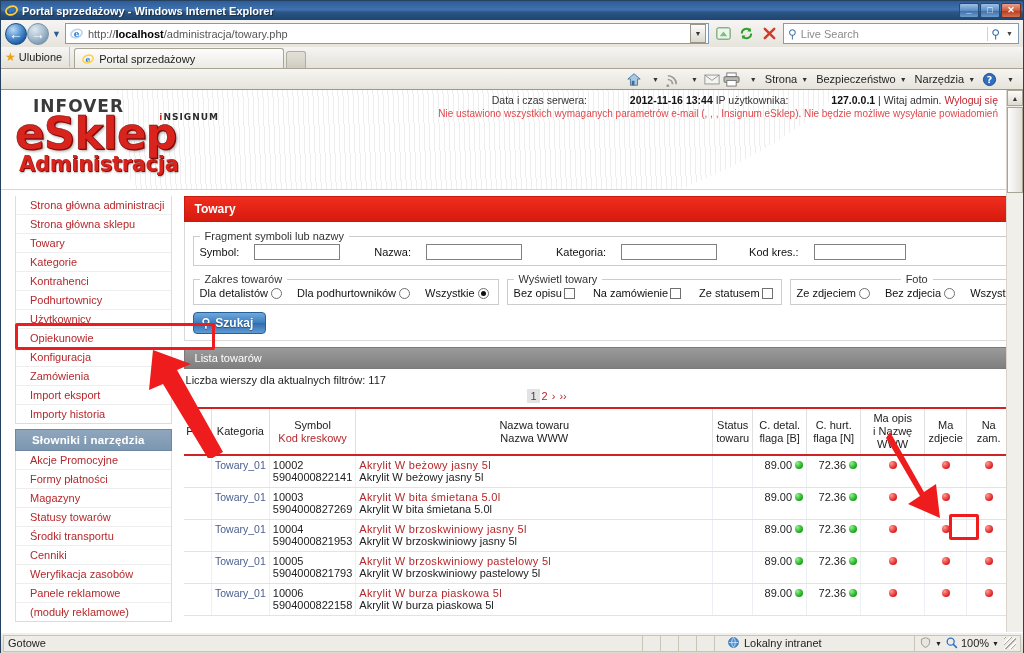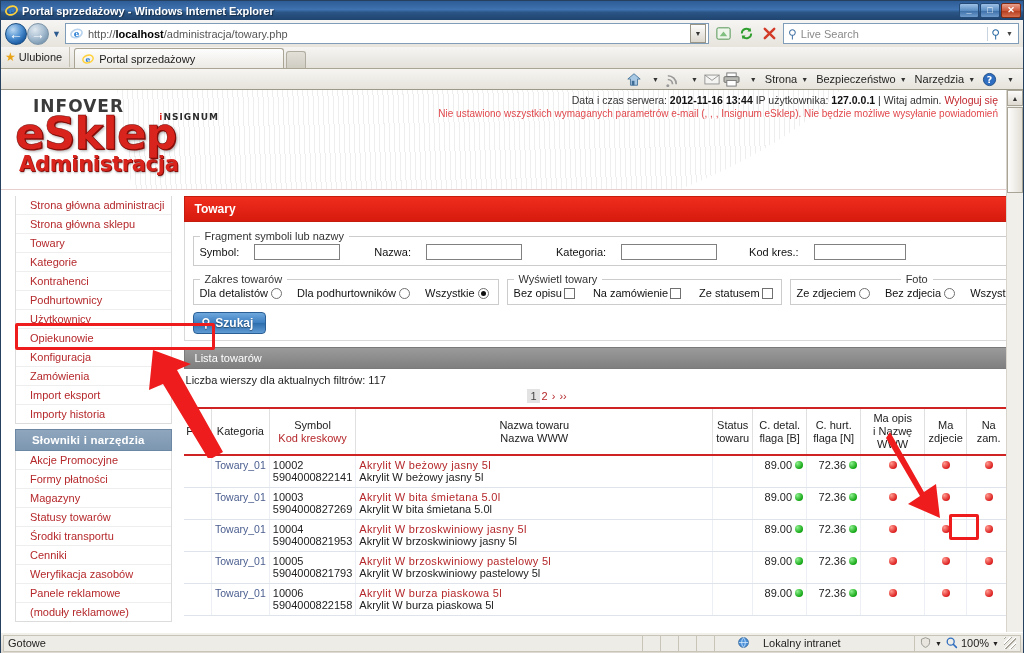--- a/index.html
+++ b/index.html
@@ -200,21 +200,21 @@
     font-size:21px; font-weight:bold; letter-spacing:-0.3px;
     font-family:"DejaVu Sans", sans-serif;
     color:#d8241d;
     text-shadow: 1px 1px 0 #8a0f0b, 1px 2px 2px rgba(0,0,0,.3);
     margin-left: 4px; margin-top:-4px;
   }
   #serverinfo {
     position:absolute; right:8px; top:4px; text-align:right; width:620px;
   }
   #serverinfo .line1 { font-size:10.5px; color:#333; }
-  #serverinfo .line1 b { color:#111; }
+  #serverinfo .line1 b { color:#111;margin-left:40px; }
   #serverinfo .line1 a { color:#c0272d; text-decoration:none; }
   #serverinfo .line2 { font-size:10px; color:#e1484c; margin-top:2px; }
   
   #main { display:flex; padding: 0 0 0 0; }
   #sidebar { width: 206px; padding: 6px 8px 0 14px; }
   .sb-head {
     background: linear-gradient(to bottom,#8fa6bd,#7d97b1);
     color:#fff; font-weight:bold; font-size:11.5px;
     padding: 4px 6px 4px 16px;
     border: 1px solid #6c87a3;
@@ -343,21 +343,21 @@
   
   #statusbar {
     height: 21px; display:flex; align-items:center;
     background: linear-gradient(to bottom,#f3f1ec,#ddd9d0);
     border-top: 1px solid #fff;
     font-size: 11px; color:#222;
     padding: 0 2px;
   }
   .sb-grow { flex:1; border:1px solid #c8c4b8; border-right:none; height:17px; display:flex;align-items:center;padding-left:4px; background:#eeece6;}
   .sb-cell { width:18px; border:1px solid #c8c4b8; border-right:none; height:17px; background:#eeece6;}
-  .sb-zone { width:200px; border:1px solid #c8c4b8; border-right:none; height:17px; display:flex;align-items:center; gap:13px; padding-left:22px; background:#eeece6;}
+  .sb-zone { width:200px; border:1px solid #c8c4b8; border-right:none; height:17px; display:flex;align-items:center; gap:4px; padding-left:12px; background:#eeece6;}
   .sb-right { border:1px solid #c8c4b8; height:17px; display:flex;align-items:center; gap:3px; padding:0 4px; background:#eeece6;}
   .grip { width:12px;height:12px; margin-left:2px;
     background: repeating-linear-gradient(135deg,#fff 0 1px,#a9a49a 1px 2px,transparent 2px 4px);}
 </style>
 </head>
 <body>
 
 <div id="window">
 
   <div id="titlebar">

